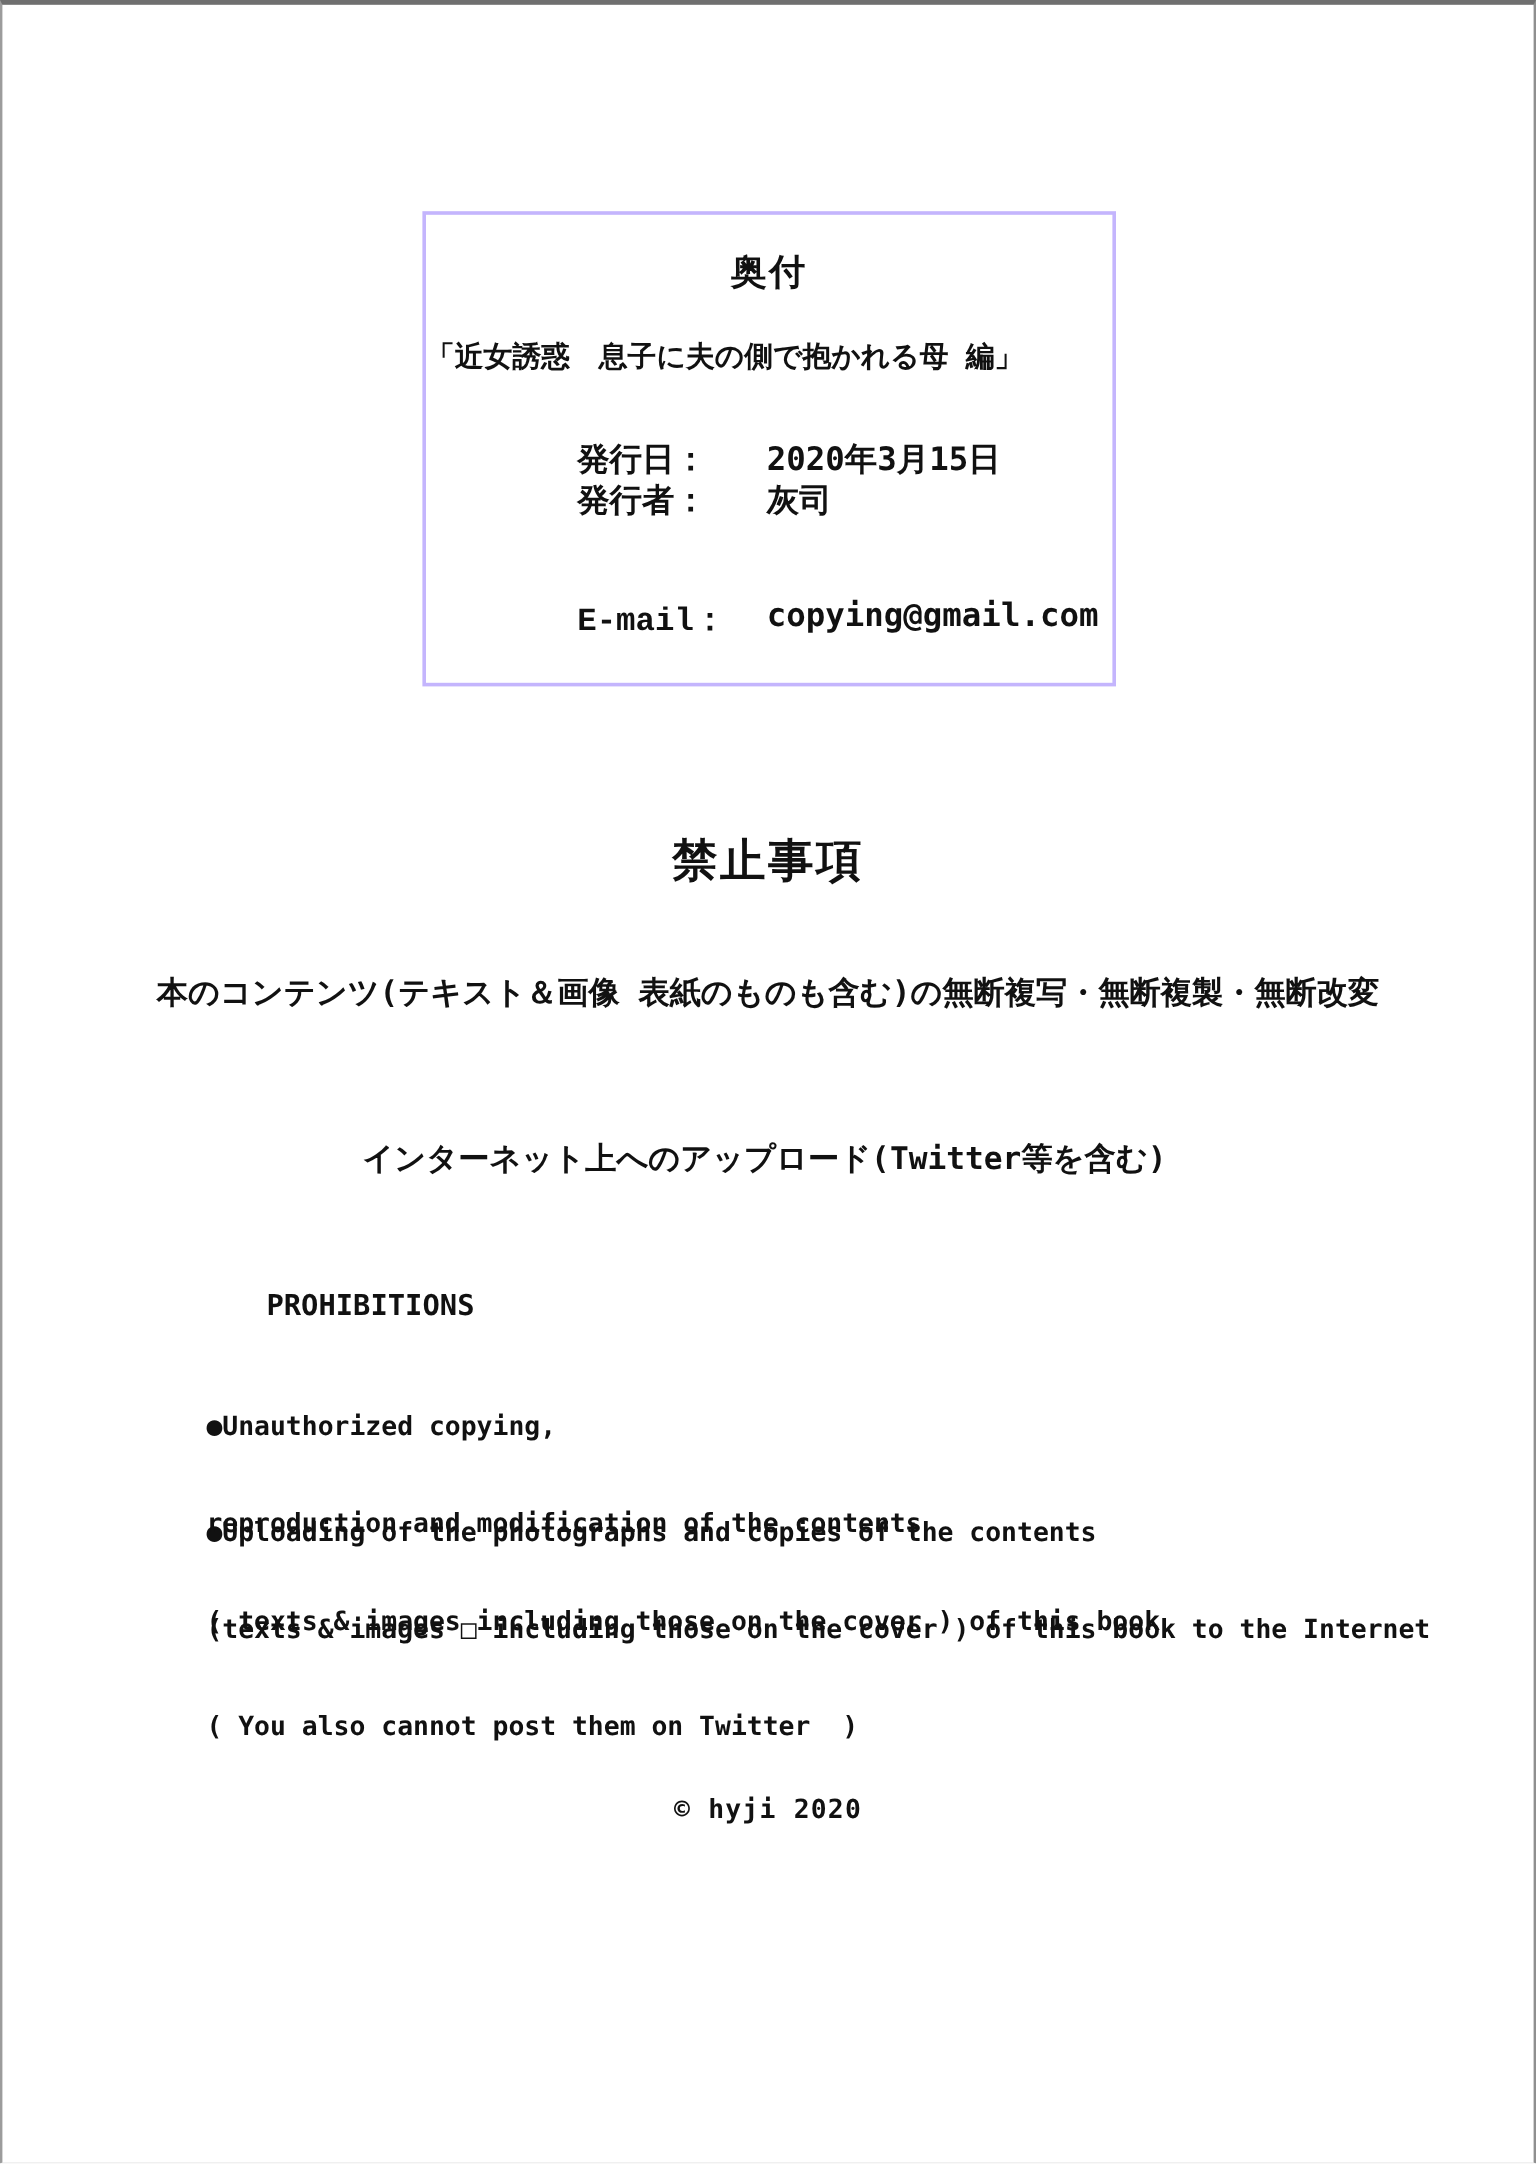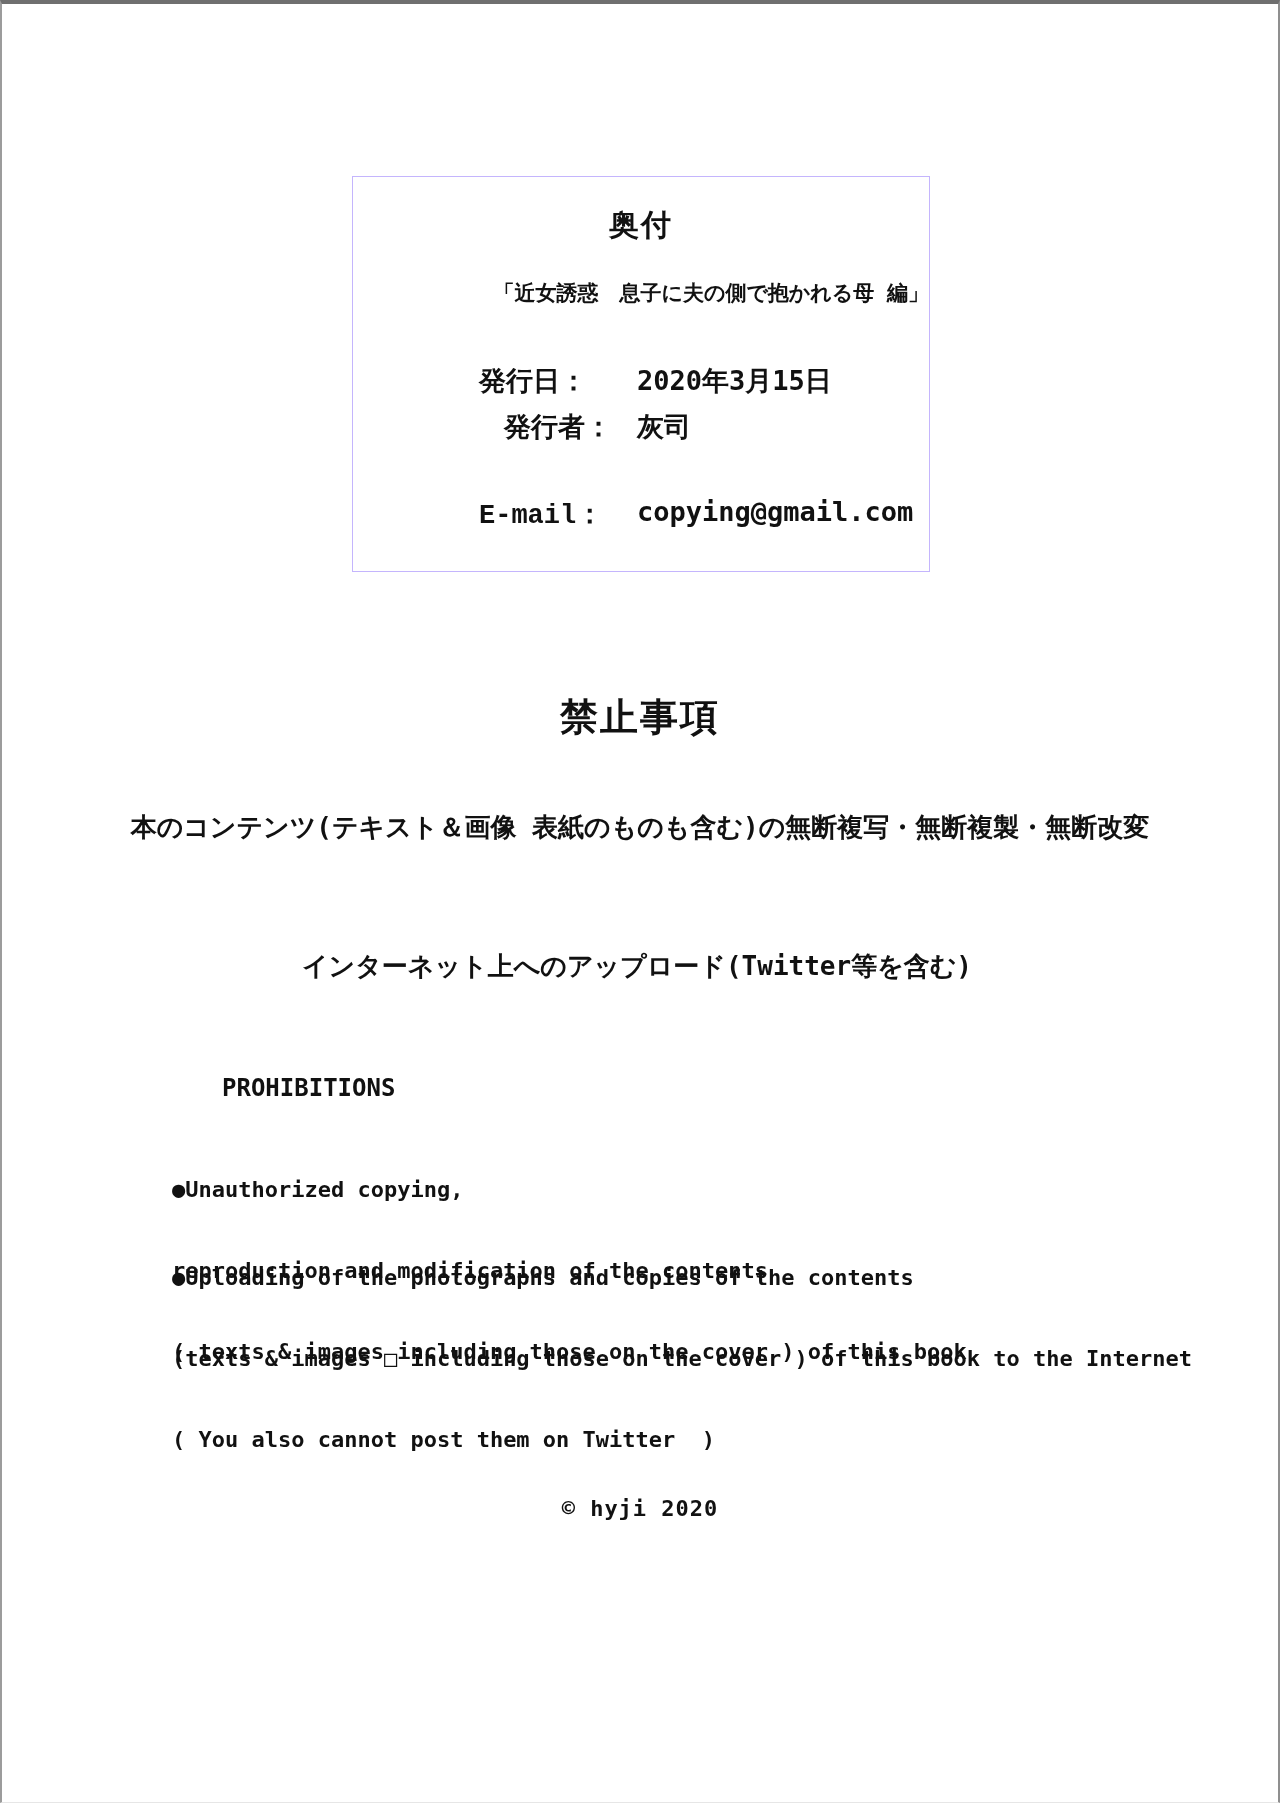--- a/index.html
+++ b/index.html
@@ -27,52 +27,52 @@
     width: 100%;
     text-align: center;
     white-space: pre;
   }
   
   .imprint-box {
     left: 350px;
     top: 172px;
     width: 578px;
     height: 396px;
-    border: 1px solid #c4b5fd;
+    border: 3px solid #c4b5fd;
     box-sizing: border-box;
   }
   .imprint-heading {
     top: 28px;
     left: 0;
     width: 100%;
     text-align: center;
     font-size: 30px;
     font-weight: bold;
     letter-spacing: 2px;
     white-space: pre;
   }
   .imprint-title {
     top: 102px;
     left: 0;
     width: 100%;
-    text-align: right;
-    font-size: 21px;
+    text-align: left;
+    font-size: 24px;
     font-weight: bold;
     white-space: pre;
   }
   .imprint-row {
     left: 126px;
     font-size: 27px;
     font-weight: bold;
     white-space: pre;
     display: flex;
   }
   .imprint-row .row-label { display: inline-block; min-width: 158px; font-family: Liberation Mono, monospace; }
   .imprint-row.row-0 { top: 186px; }
-  .imprint-row.row-1 { top: 232px; text-align: center; }
+  .imprint-row.row-1 { top: 220px; }
   .imprint-row.row-2 { top: 290px; margin-top: 29px; }
   
   .kinshi-heading {
     top: 688px;
     font-size: 38px;
     font-weight: bold;
     letter-spacing: 2px;
   }
   .jp-item-1 {
     top: 806px;

